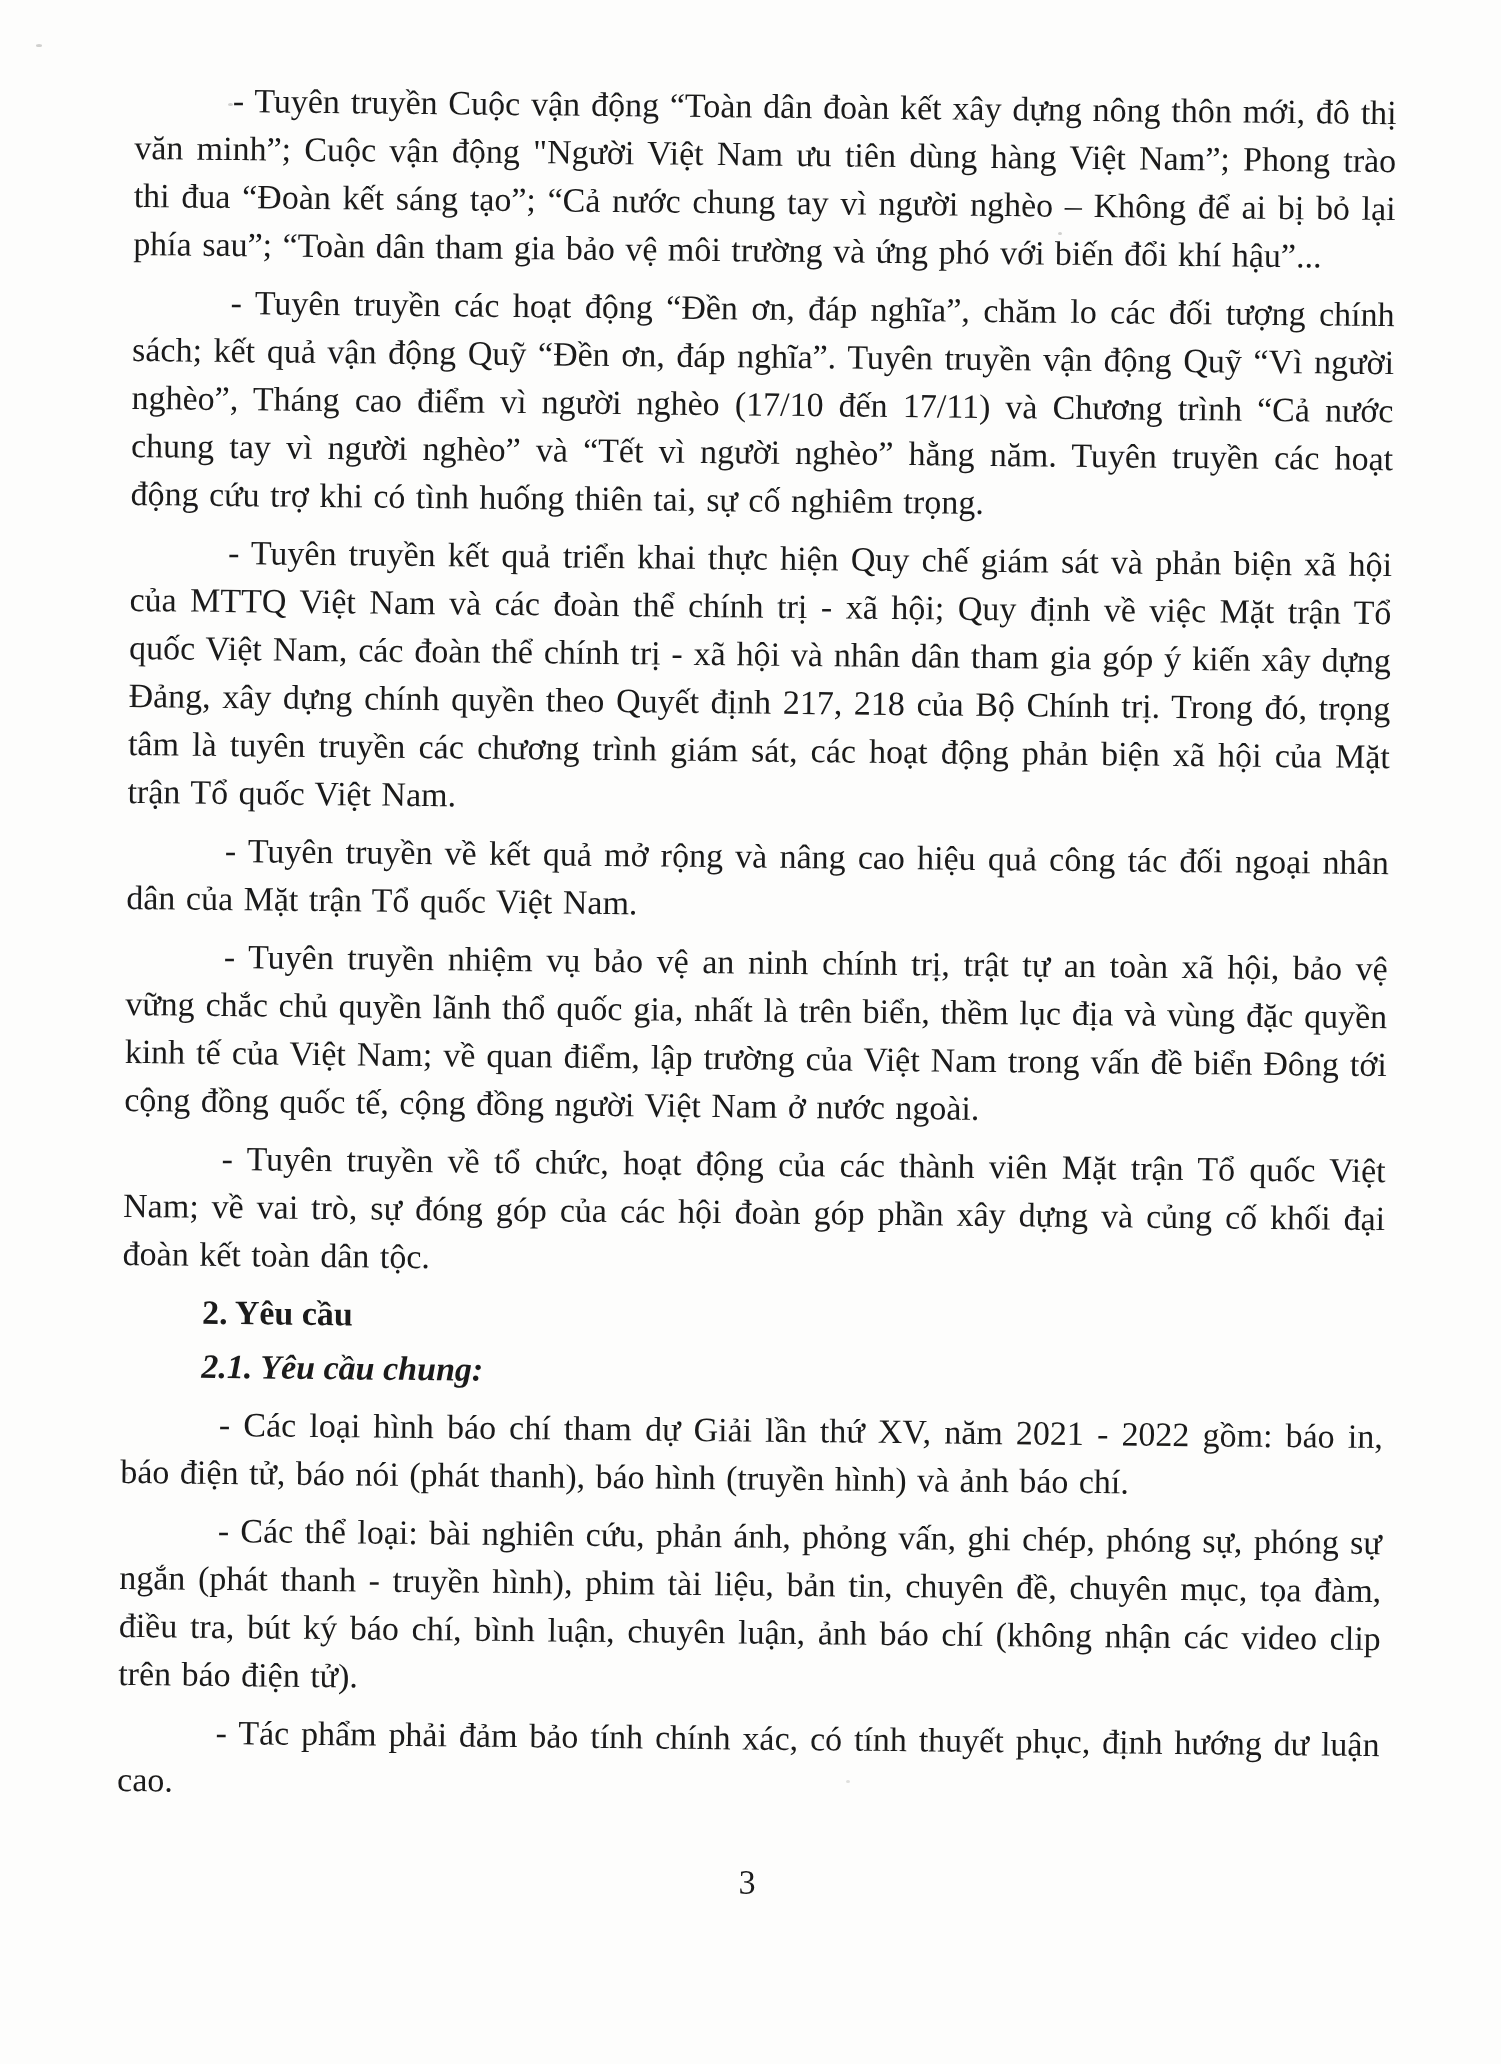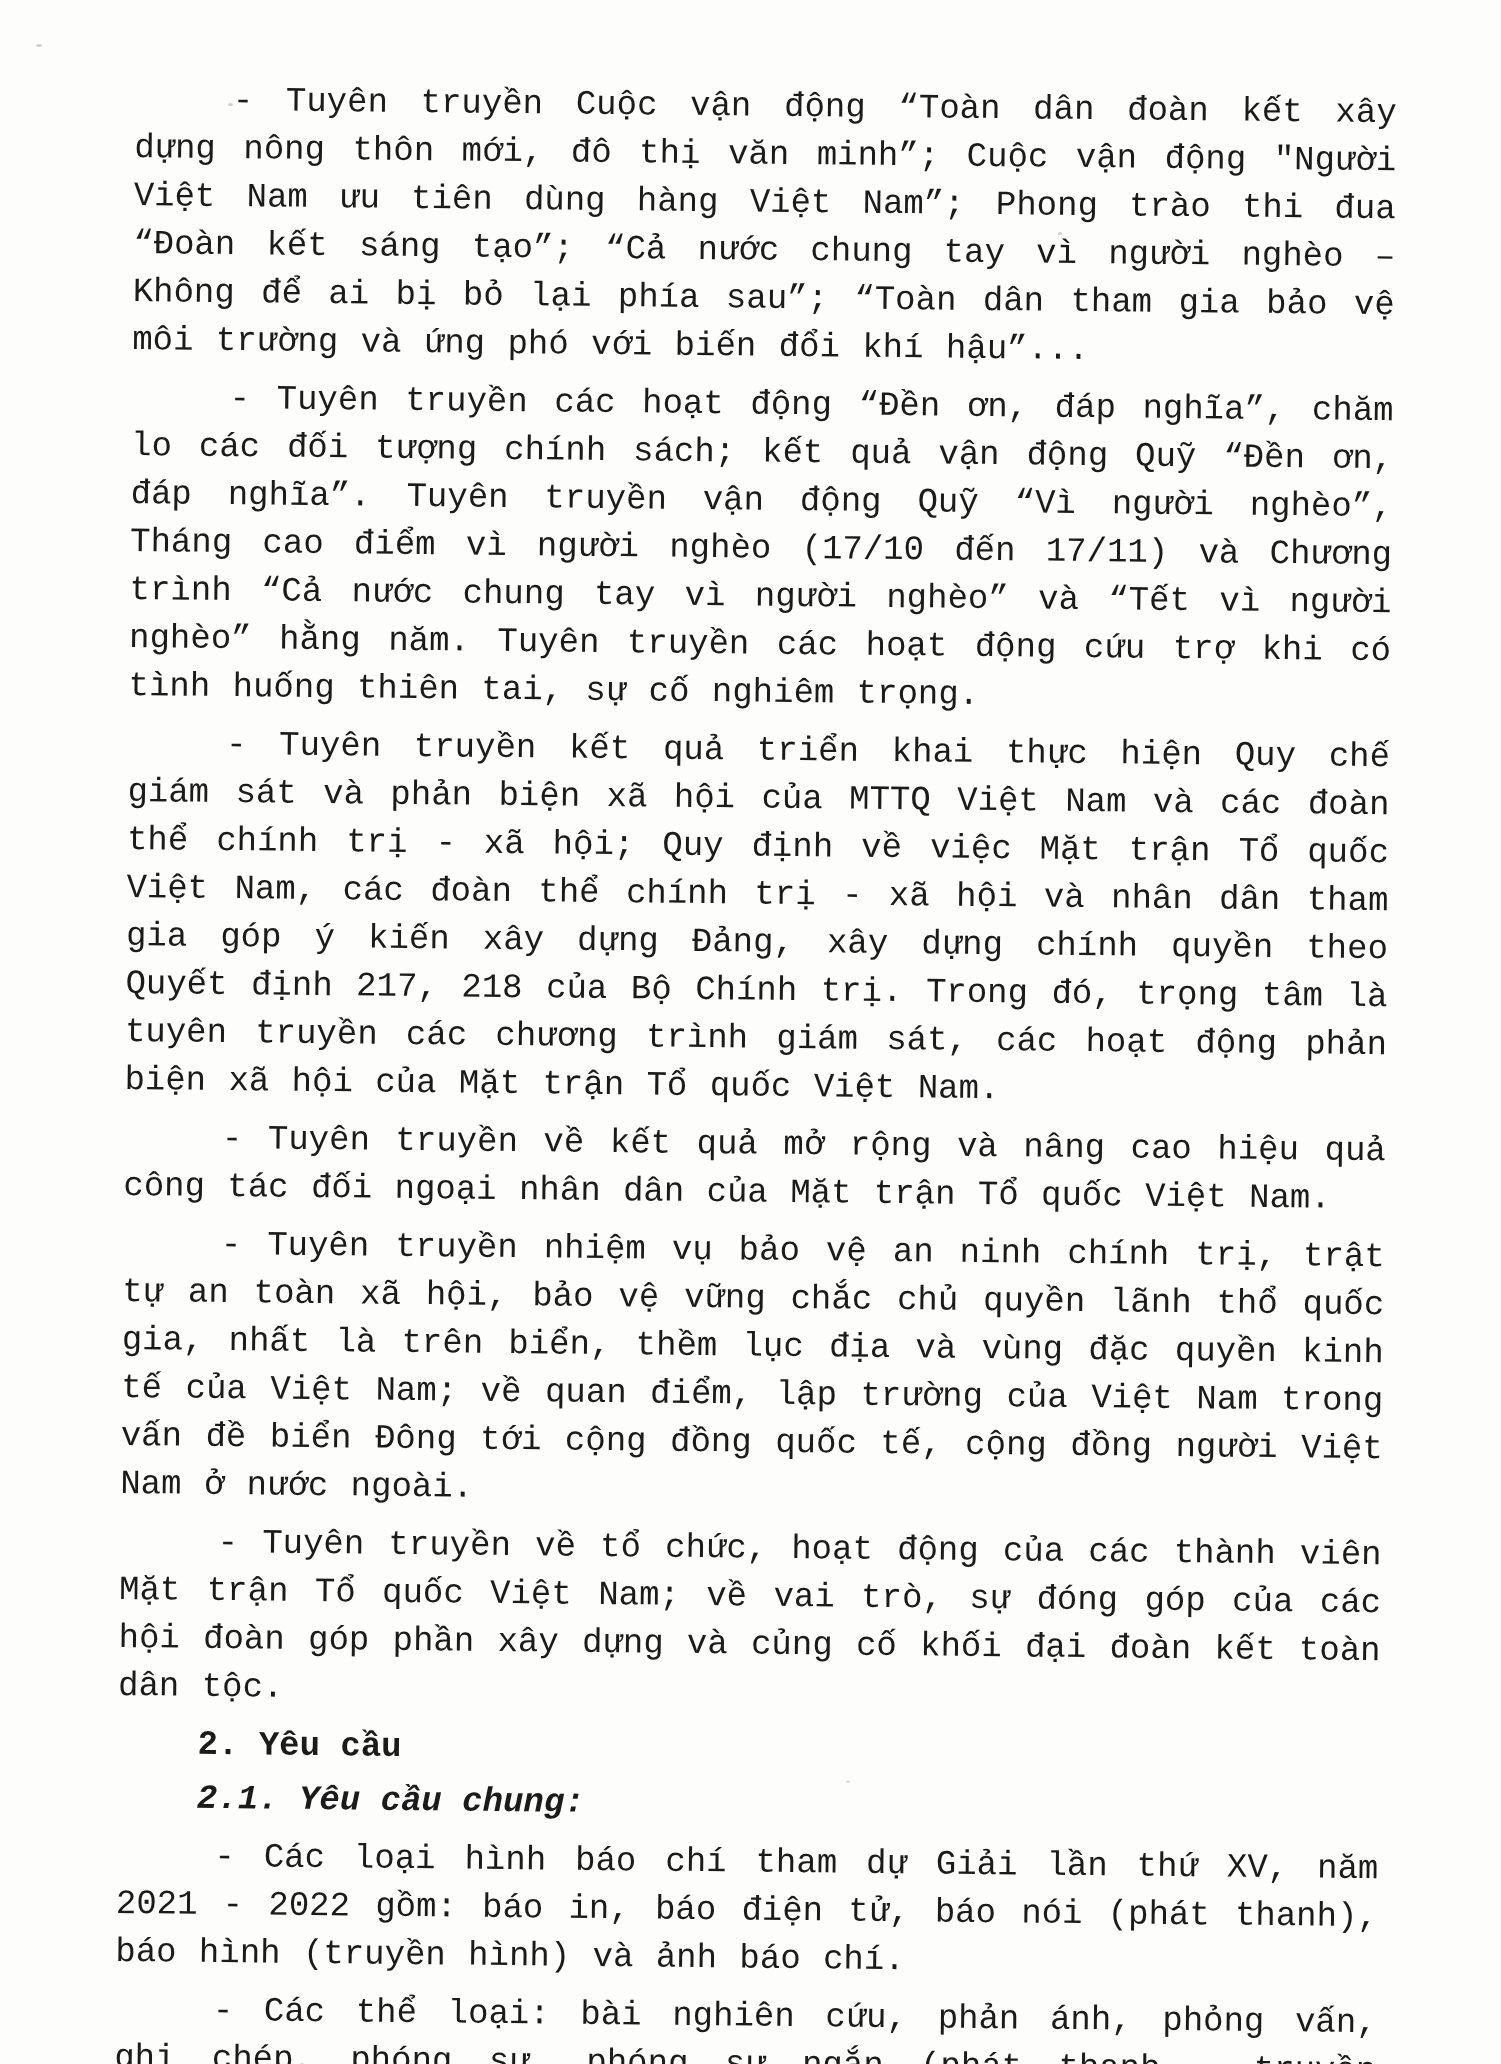--- a/index.html
+++ b/index.html
@@ -6,21 +6,21 @@
     margin: 0;
     padding: 0;
     background: #ffffff;
   }
   .page {
     position: relative;
     width: 1501px;
     height: 2064px;
     background: #fdfdfc;
     overflow: hidden;
-    font-family: Liberation Mono, monospace;
+    font-family: Liberation Serif, serif;
     color: #1b1b1b;
   }
   
   .content {
     position: absolute;
     left: 135px;
     top: 76px;
     width: 1262px;
     transform: rotate(0.6deg);
     transform-origin: 0 0;

